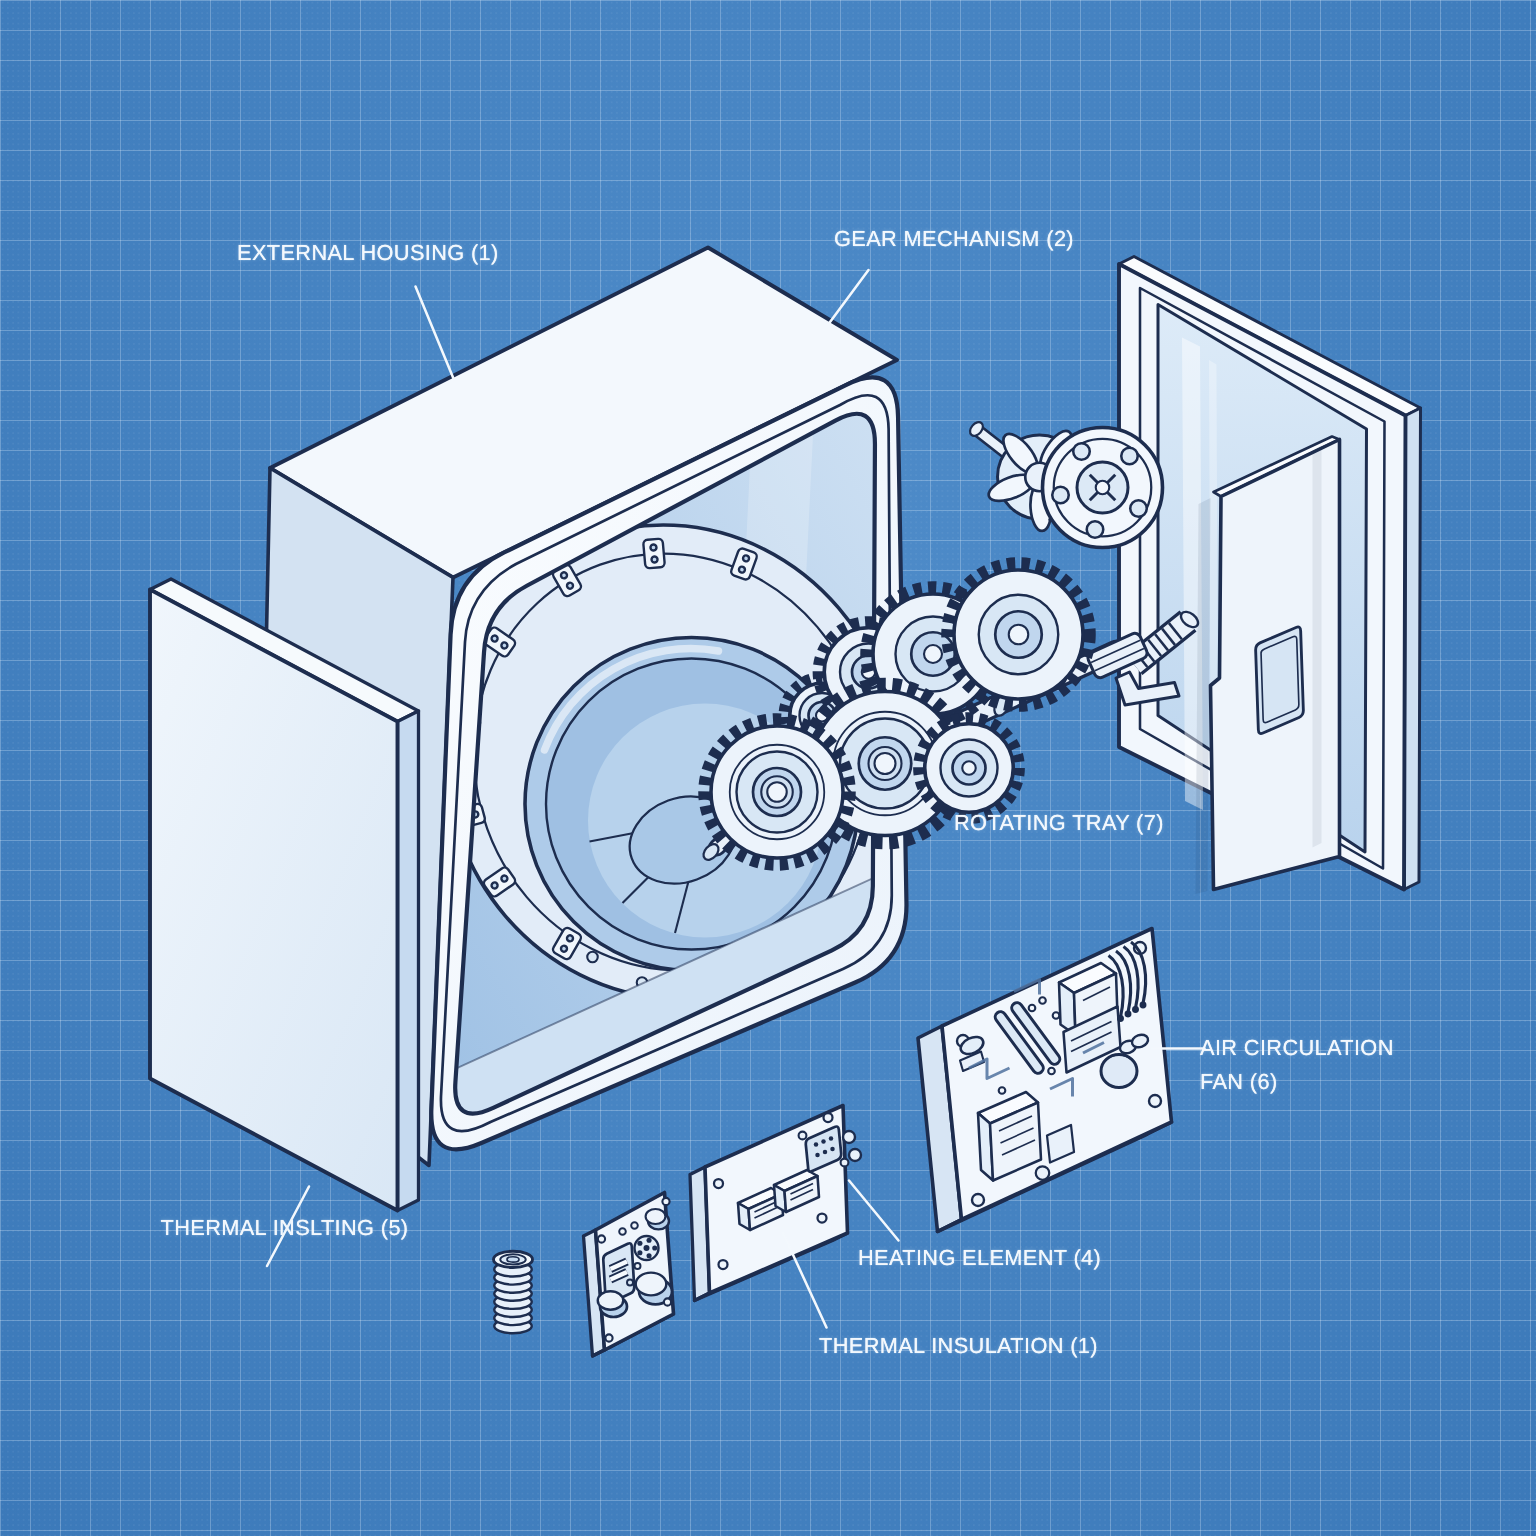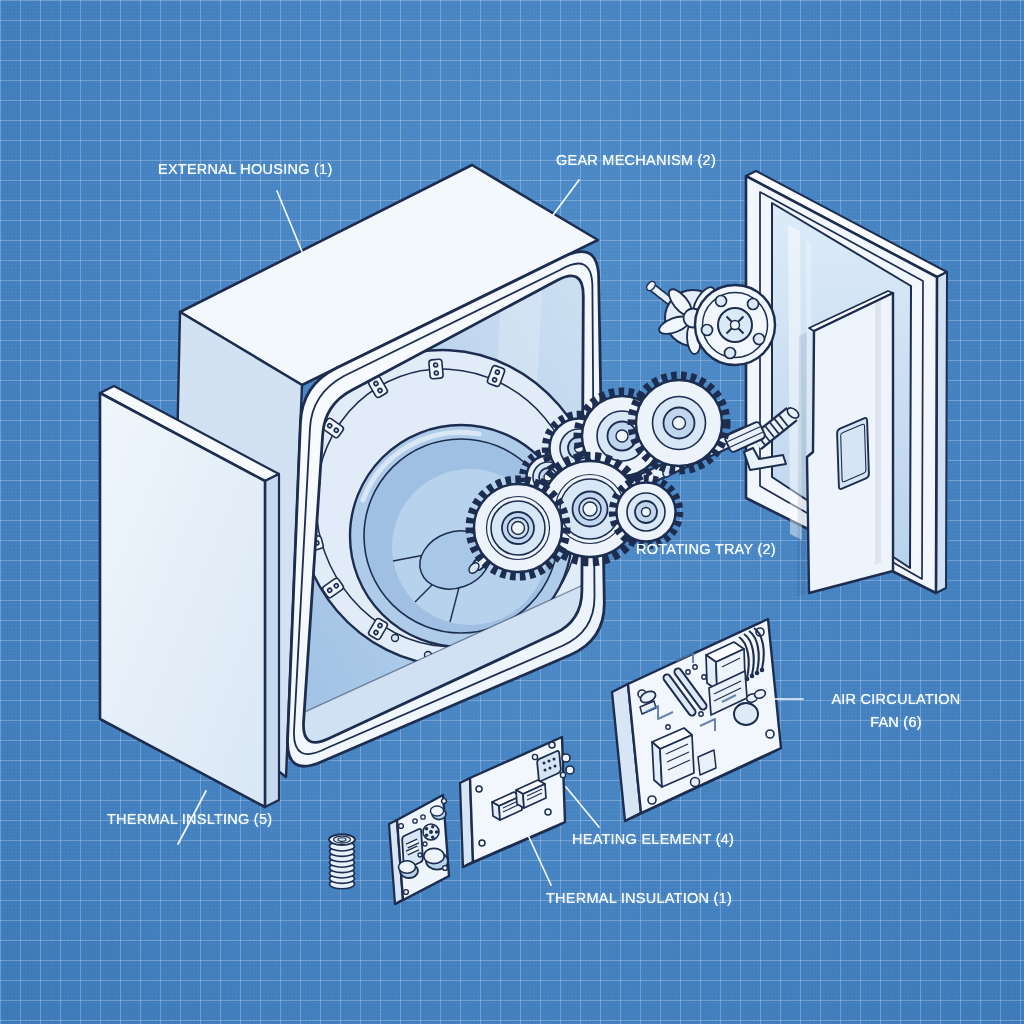--- a/index.html
+++ b/index.html
@@ -13,21 +13,21 @@
       radial-gradient(rgba(255,255,255,0.05) 0.6px, transparent 0.9px),
       radial-gradient(ellipse at 50% 38%, rgba(255,255,255,0.07) 0%, rgba(10,40,90,0.12) 100%);
     background-size:20px 20px, 20px 20px, 3.5px 3.5px, 100% 100%;
   }
   .stage svg{position:absolute;left:0;top:0;}
   .label{
     position:absolute;color:#f3f8fd;font-size:14.5px;font-weight:400;
     letter-spacing:0.25px;white-space:nowrap;
     text-shadow:0 0 0.6px #f3f8fd, 0 0 3px rgba(190,220,250,0.35);
   }
-  .label--wrap{white-space:normal;text-align:center;line-height:1.6;padding-left:20px;}
+  .label--wrap{white-space:normal;text-align:left;line-height:1.6;}
   
   .ink{stroke:#1d2d4f;}
   .teeth{fill:none;stroke:#1d2d4f;}
   .gbody{fill:#ecf3fb;stroke:#1d2d4f;stroke-width:2.4;}
   .gring{fill:#d8e7f5;stroke:#1d2d4f;stroke-width:1.6;}
   .ghub{fill:#c0d6ee;stroke:#1d2d4f;stroke-width:1.8;}
   .gpin{fill:#eff5fc;stroke:#1d2d4f;stroke-width:1.4;}
   .leader{stroke:#f3f8fd;stroke-width:1.7;stroke-linecap:round;}
 </style>
 </head>
@@ -461,18 +461,18 @@
     <line class="leader" x1="579" y1="180" x2="542" y2="230"></line>
     <line class="leader" x1="768" y1="699" x2="803" y2="699"></line>
     <line class="leader" x1="566" y1="787" x2="599" y2="827"></line>
     <line class="leader" x1="522" y1="822" x2="551" y2="885"></line>
     <line class="leader" x1="206" y1="791" x2="178" y2="844"></line>
   </g>
 </svg>
 
 <div class="label" style="left:158px;top:161px">EXTERNAL HOUSING (1)</div>
 <div class="label" style="left:556px;top:152px">GEAR MECHANISM (2)</div>
-<div class="label" style="left:636px;top:541px">ROTATING TRAY (2)</div>
+<div class="label" style="left:636px;top:541px">ROTATING TRAY (7)</div>
 <div class="label label--wrap" style="left:800px;top:688px;width:152px">AIR CIRCULATION FAN (6)</div>
 <div class="label" style="left:572px;top:831px">HEATING ELEMENT (4)</div>
 <div class="label" style="left:546px;top:890px">THERMAL INSULATION (1)</div>
 <div class="label" style="left:107px;top:811px">THERMAL INSLTING (5)</div>
 </div>
 
 </body></html>

